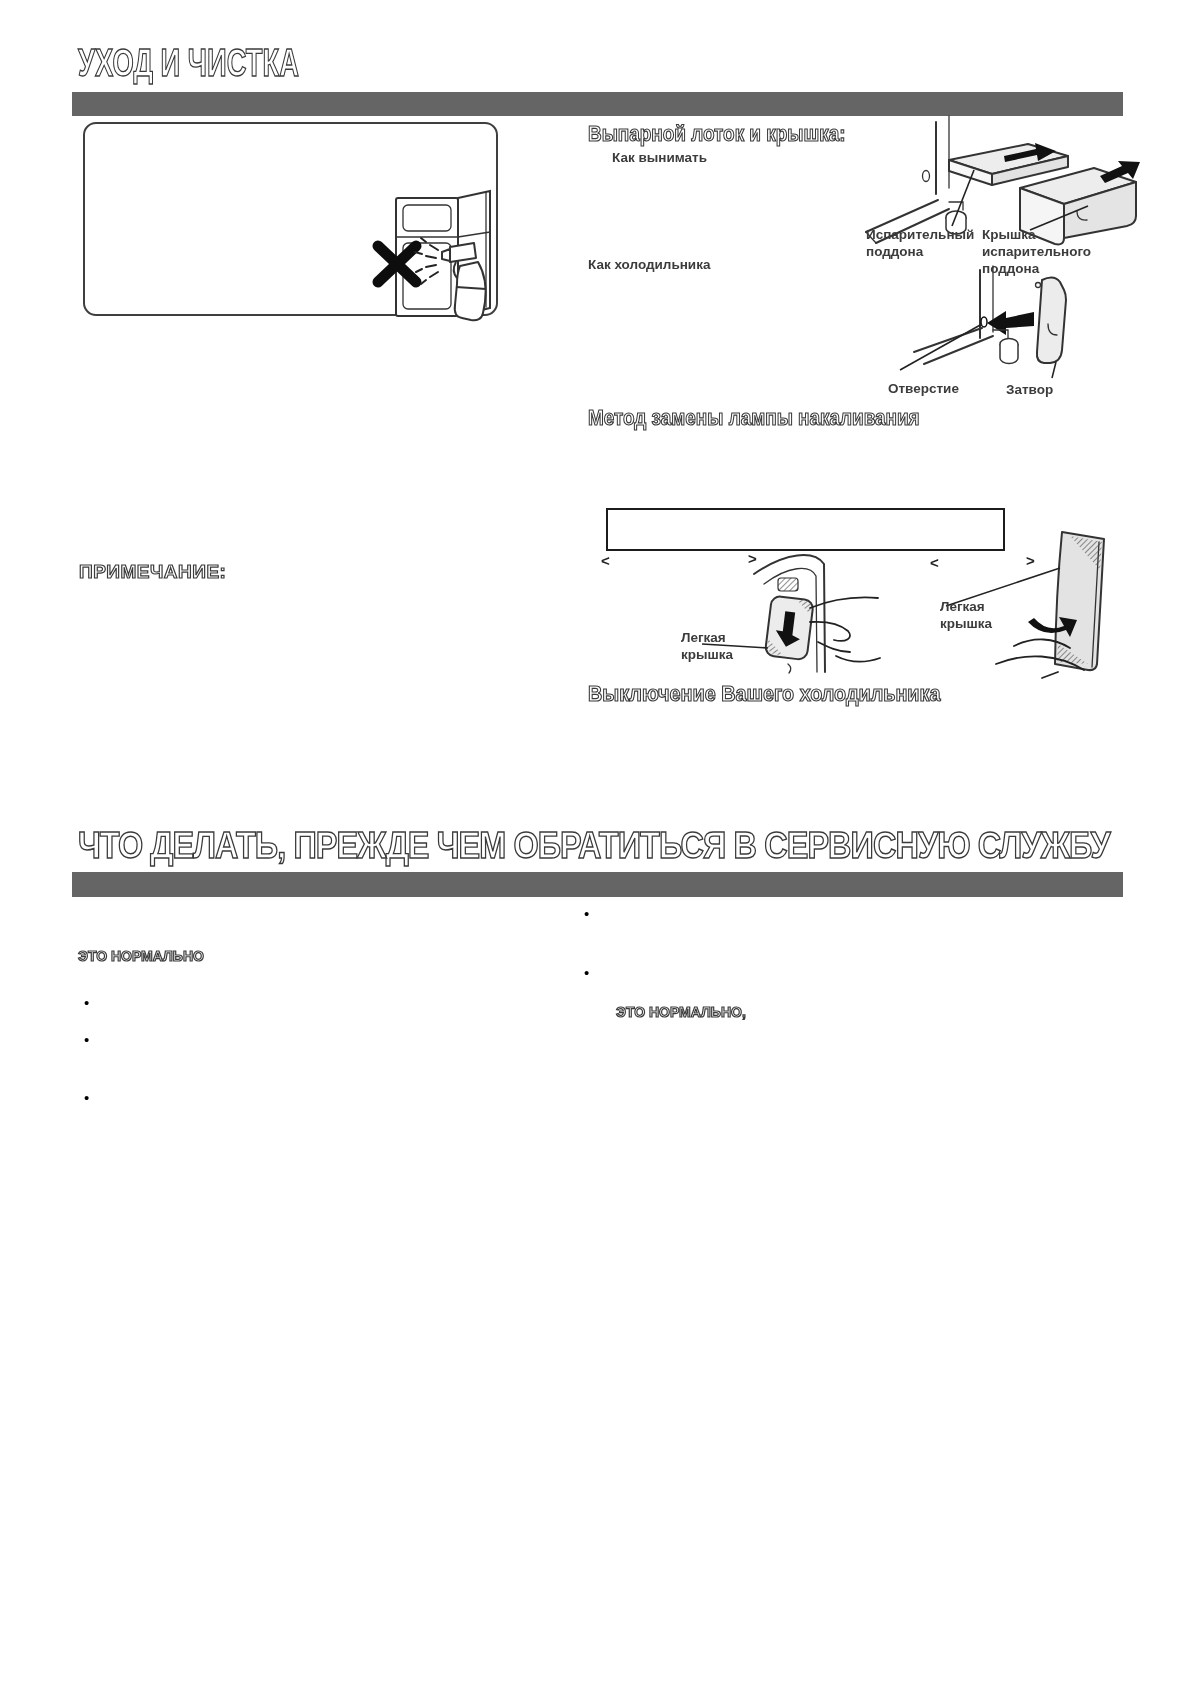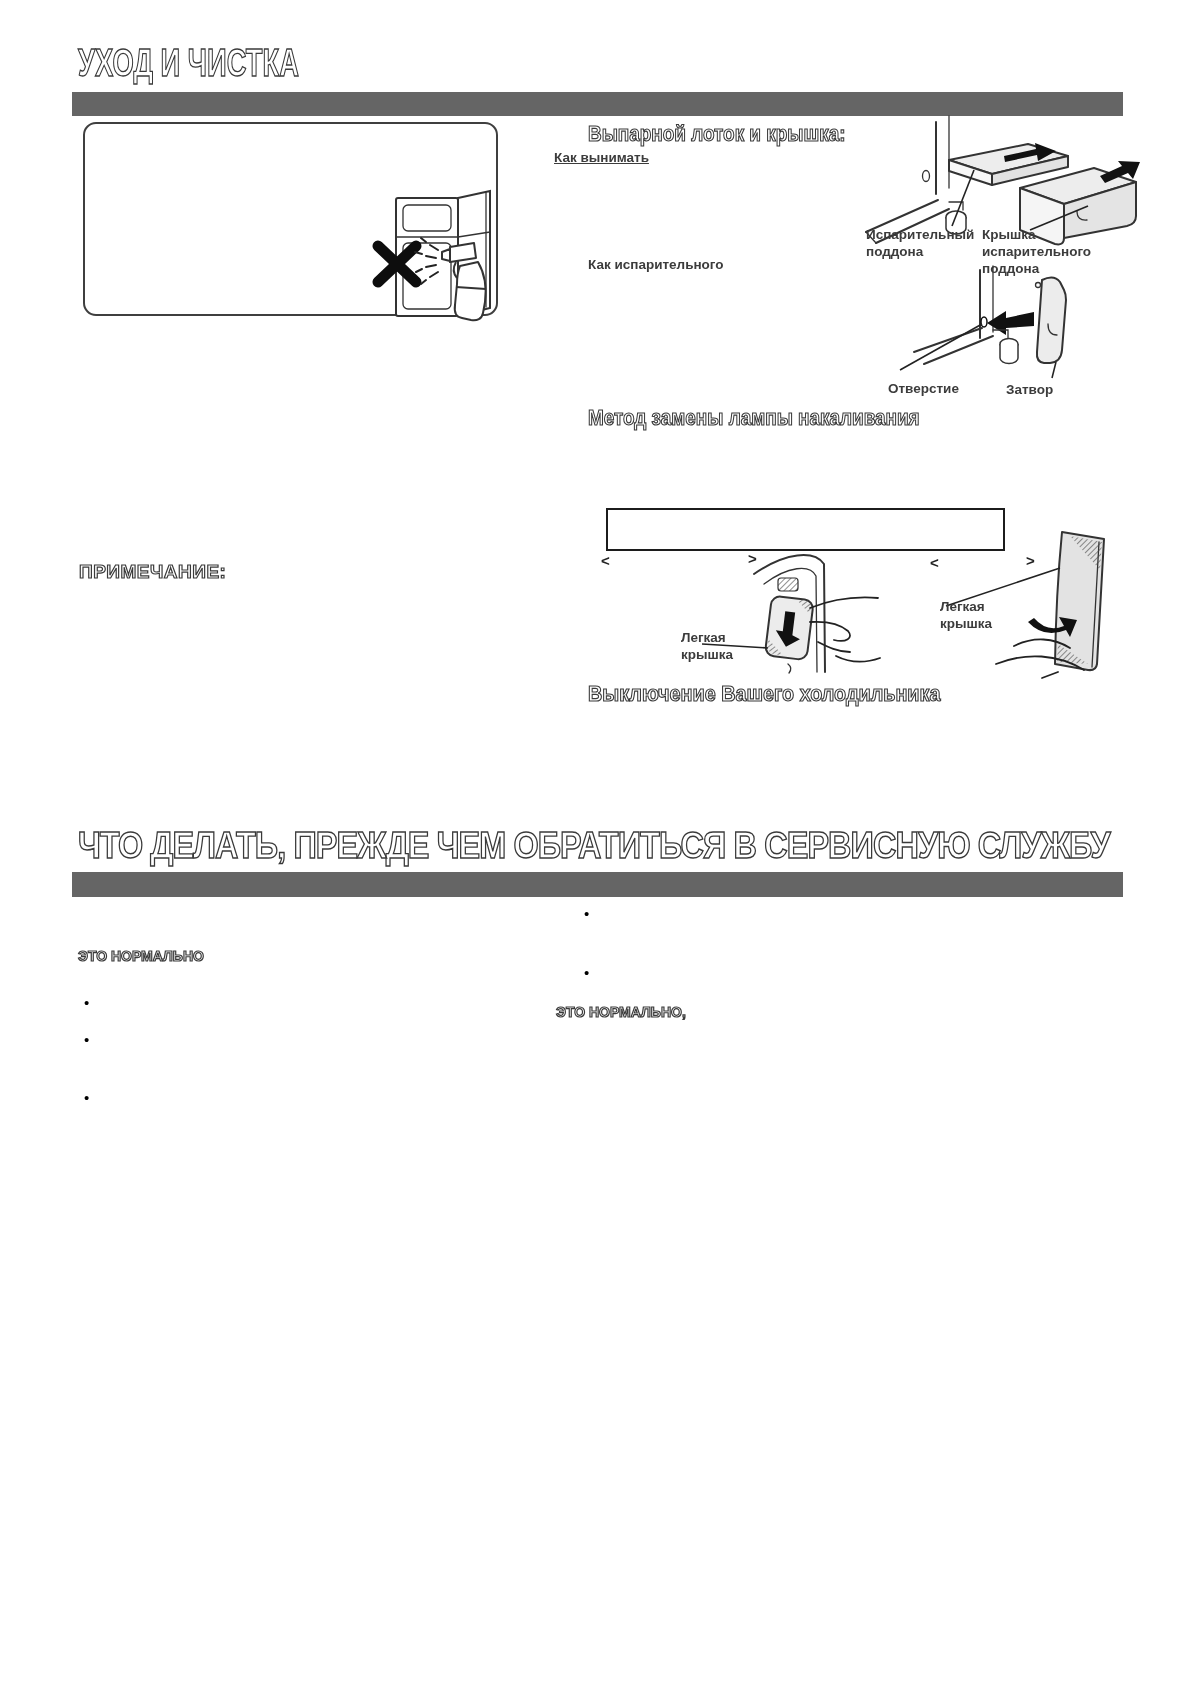--- a/index.html
+++ b/index.html
@@ -59,22 +59,22 @@
     <g fill="#fff" stroke="#333" stroke-width="2" stroke-linejoin="round">
       <polygon points="70,62 78,59 78,71 70,69"></polygon>
       <polygon points="78,57 102,53 104,68 78,72"></polygon>
       <path d="M84,72 q-5,9 1,16" fill="none"></path>
       <path d="M88,76 L106,72 C113,84 115,96 113,112 L111,123 C110,129 105,131 99,130 L90,128 C84,127 82,122 83,115 L85,94 C85,86 86,81 88,76 Z"></path>
       <line x1="84" y1="97" x2="114" y2="99"></line>
     </g>
   </svg>
 
   <div class="ol h2" style="left:588px;top:121px;">Выпарной лоток и крышка:</div>
-  <div class="lbl" style="left:554px;top:149px;text-decoration:underline;">Как вынимать</div>
-  <div class="lbl" style="left:588px;top:256px;">Как испарительного</div>
+  <div class="lbl" style="left:612px;top:149px;">Как вынимать</div>
+  <div class="lbl" style="left:588px;top:256px;">Как холодильника</div>
 
   <svg class="illus" style="left:852px;top:116px;" width="290" height="150" viewBox="0 0 290 150">
     <line x1="84" y1="6" x2="84" y2="78" class="ln"></line>
     <line x1="97" y1="0" x2="97" y2="72" class="thin"></line>
     <ellipse cx="74" cy="60" rx="3.5" ry="5.5" class="thin"></ellipse>
     <path d="M14,116 L86,84" class="ln"></path>
     <path d="M24,127 L97,93" class="ln"></path>
     <path d="M14,116 l10,11" class="thin"></path>
     <path d="M97,86 h14 v8" class="thin"></path>
     <ellipse cx="104" cy="101" rx="10" ry="6" fill="#fff" stroke="#333" stroke-width="1.5"></ellipse>
@@ -177,15 +177,15 @@
 
   <div class="ol h3" style="left:78px;top:948px;">ЭТО НОРМАЛЬНО</div>
 
   <span class="bullet" style="left:84px;top:995px;">•</span>
   <span class="bullet" style="left:84px;top:1032px;">•</span>
   <span class="bullet" style="left:84px;top:1090px;">•</span>
 
   <span class="bullet" style="left:584px;top:906px;">•</span>
   <span class="bullet" style="left:584px;top:965px;">•</span>
 
-  <div class="ol h3" style="left:556px;top:1004px;">ЭТО НОРМАЛЬНО,</div>
+  <div class="ol h3" style="left:616px;top:1004px;">ЭТО НОРМАЛЬНО,</div>
 
 </div>
 
 </body></html>

